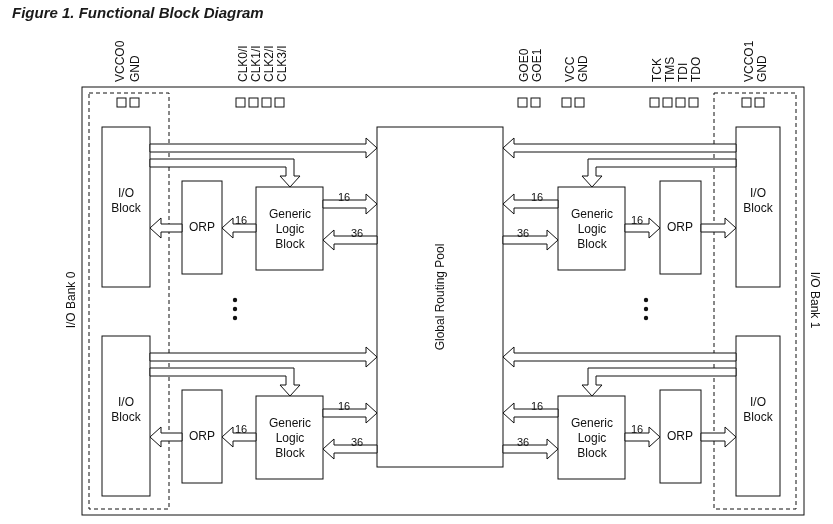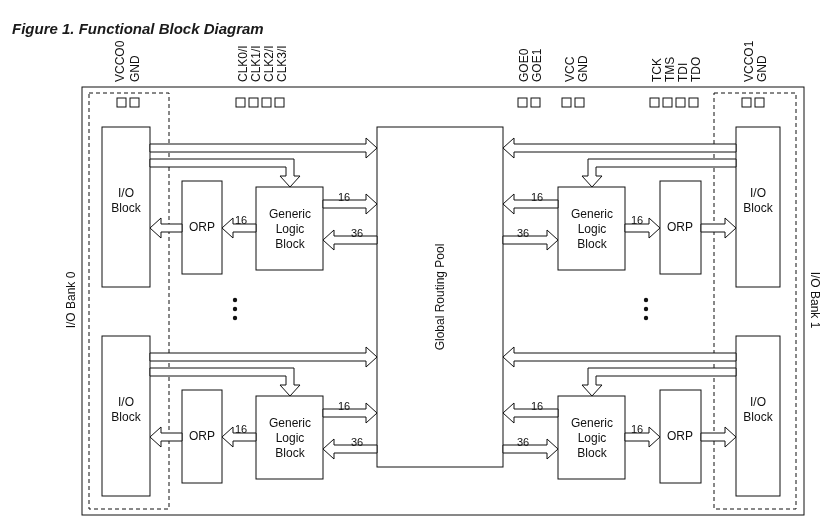--- a/index.html
+++ b/index.html
@@ -1,17 +1,17 @@
 <!DOCTYPE html>
 <html><head>
 <meta charset="utf-8">
 <style>
   html, body { margin: 0; padding: 0; background: #ffffff; }
   body { width: 833px; height: 524px; position: relative; overflow: hidden; font-family: "Liberation Sans", sans-serif; }
-  .title { position: absolute; left: 12px; top: 4px; font-size: 15px; font-weight: bold; font-style: italic; color: #1a1a1a; margin-top: 16px; }
+  .title { position: absolute; left: 12px; top: 4px; font-size: 15px; font-weight: bold; font-style: italic; color: #1a1a1a; }
   svg { position: absolute; left: 0; top: 0; }
   svg text { font-family: "Liberation Sans", sans-serif; fill: #111; }
 </style>
 </head>
 <body>
 
 <div class="title">Figure 1. Functional Block Diagram</div>
 
 <svg id="diagram" width="833" height="524" viewBox="0 0 833 524">
     <rect x="82" y="87" width="722" height="428" fill="#fff" stroke="#111111" stroke-width="1"></rect>

